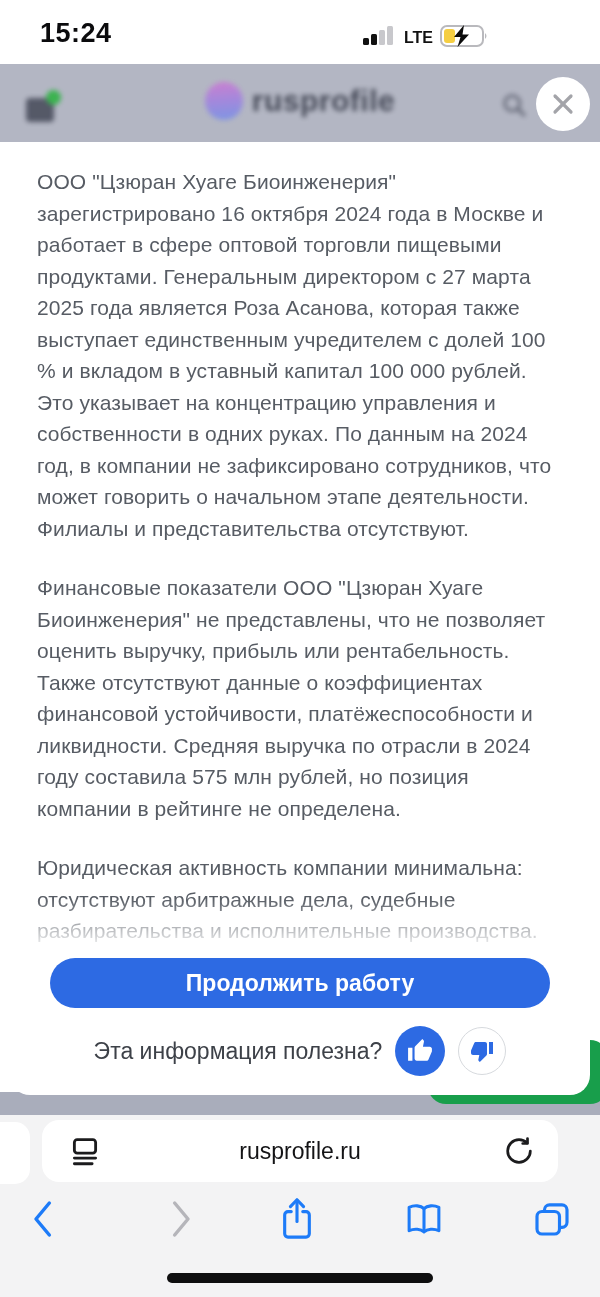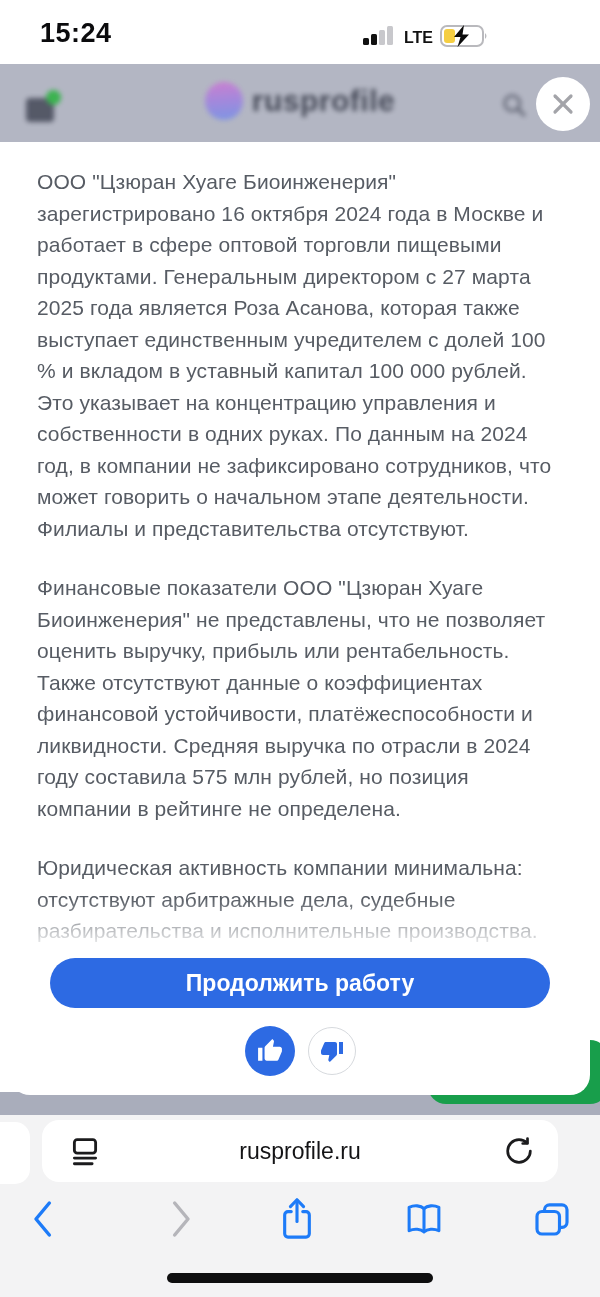--- a/index.html
+++ b/index.html
@@ -122,20 +122,21 @@
   <div class="modal-text">
     <p>ООО "Цзюран Хуаге Биоинженерия" зарегистрировано 16 октября 2024 года в Москве и работает в сфере оптовой торговли пищевыми продуктами. Генеральным директором с 27 марта 2025 года является Роза Асанова, которая также выступает единственным учредителем с долей 100 % и вкладом в уставный капитал 100 000 рублей. Это указывает на концентрацию управления и собственности в одних руках. По данным на 2024 год, в компании не зафиксировано сотрудников, что может говорить о начальном этапе деятельности. Филиалы и представительства отсутствуют.</p>
     <p>Финансовые показатели ООО "Цзюран Хуаге Биоинженерия" не представлены, что не позволяет оценить выручку, прибыль или рентабельность. Также отсутствуют данные о коэффициентах финансовой устойчивости, платёжеспособности и ликвидности. Средняя выручка по отрасли в 2024 году составила 575 млн рублей, но позиция компании в рейтинге не определена.</p>
     <p>Юридическая активность компании минимальна: отсутствуют арбитражные дела, судебные разбирательства и исполнительные производства. Налоговая задолженность не зафиксирована. При этом у ООО "Цзюран Хуаге Биоинженерия" выявлено</p>
   </div>
   <div class="text-fade"></div>
 
   <button class="continue-btn">Продолжить работу</button>
 
   <div class="feedback-row">
+    <span class="feedback-label">Эта информация полезна?</span>
     <button class="thumb-btn thumb-up-btn">
       <svg width="26" height="26" viewBox="0 0 24 24">
         <path fill="#ffffff" d="M1 21h4V9H1v12zm22-11c0-1.1-.9-2-2-2h-6.31l.95-4.57.03-.32c0-.41-.17-.79-.44-1.06L14.17 1 7.58 7.59C7.22 7.95 7 8.45 7 9v10c0 1.1.9 2 2 2h9c.83 0 1.54-.5 1.84-1.22l3.02-7.05c.09-.23.14-.47.14-.73v-2z"></path>
       </svg>
     </button>
     <button class="thumb-btn thumb-down-btn">
       <svg width="24" height="24" viewBox="0 0 24 24">
         <path fill="#2d6ae3" d="M15 3H6c-.83 0-1.54.5-1.84 1.22l-3.02 7.05c-.09.23-.14.47-.14.73v2c0 1.1.9 2 2 2h6.31l-.95 4.57-.03.32c0 .41.17.79.44 1.06L9.83 23l6.59-6.59c.36-.36.58-.86.58-1.41V5c0-1.1-.9-2-2-2zm4 0v12h4V3h-4z"></path>
       </svg>
     </button>

